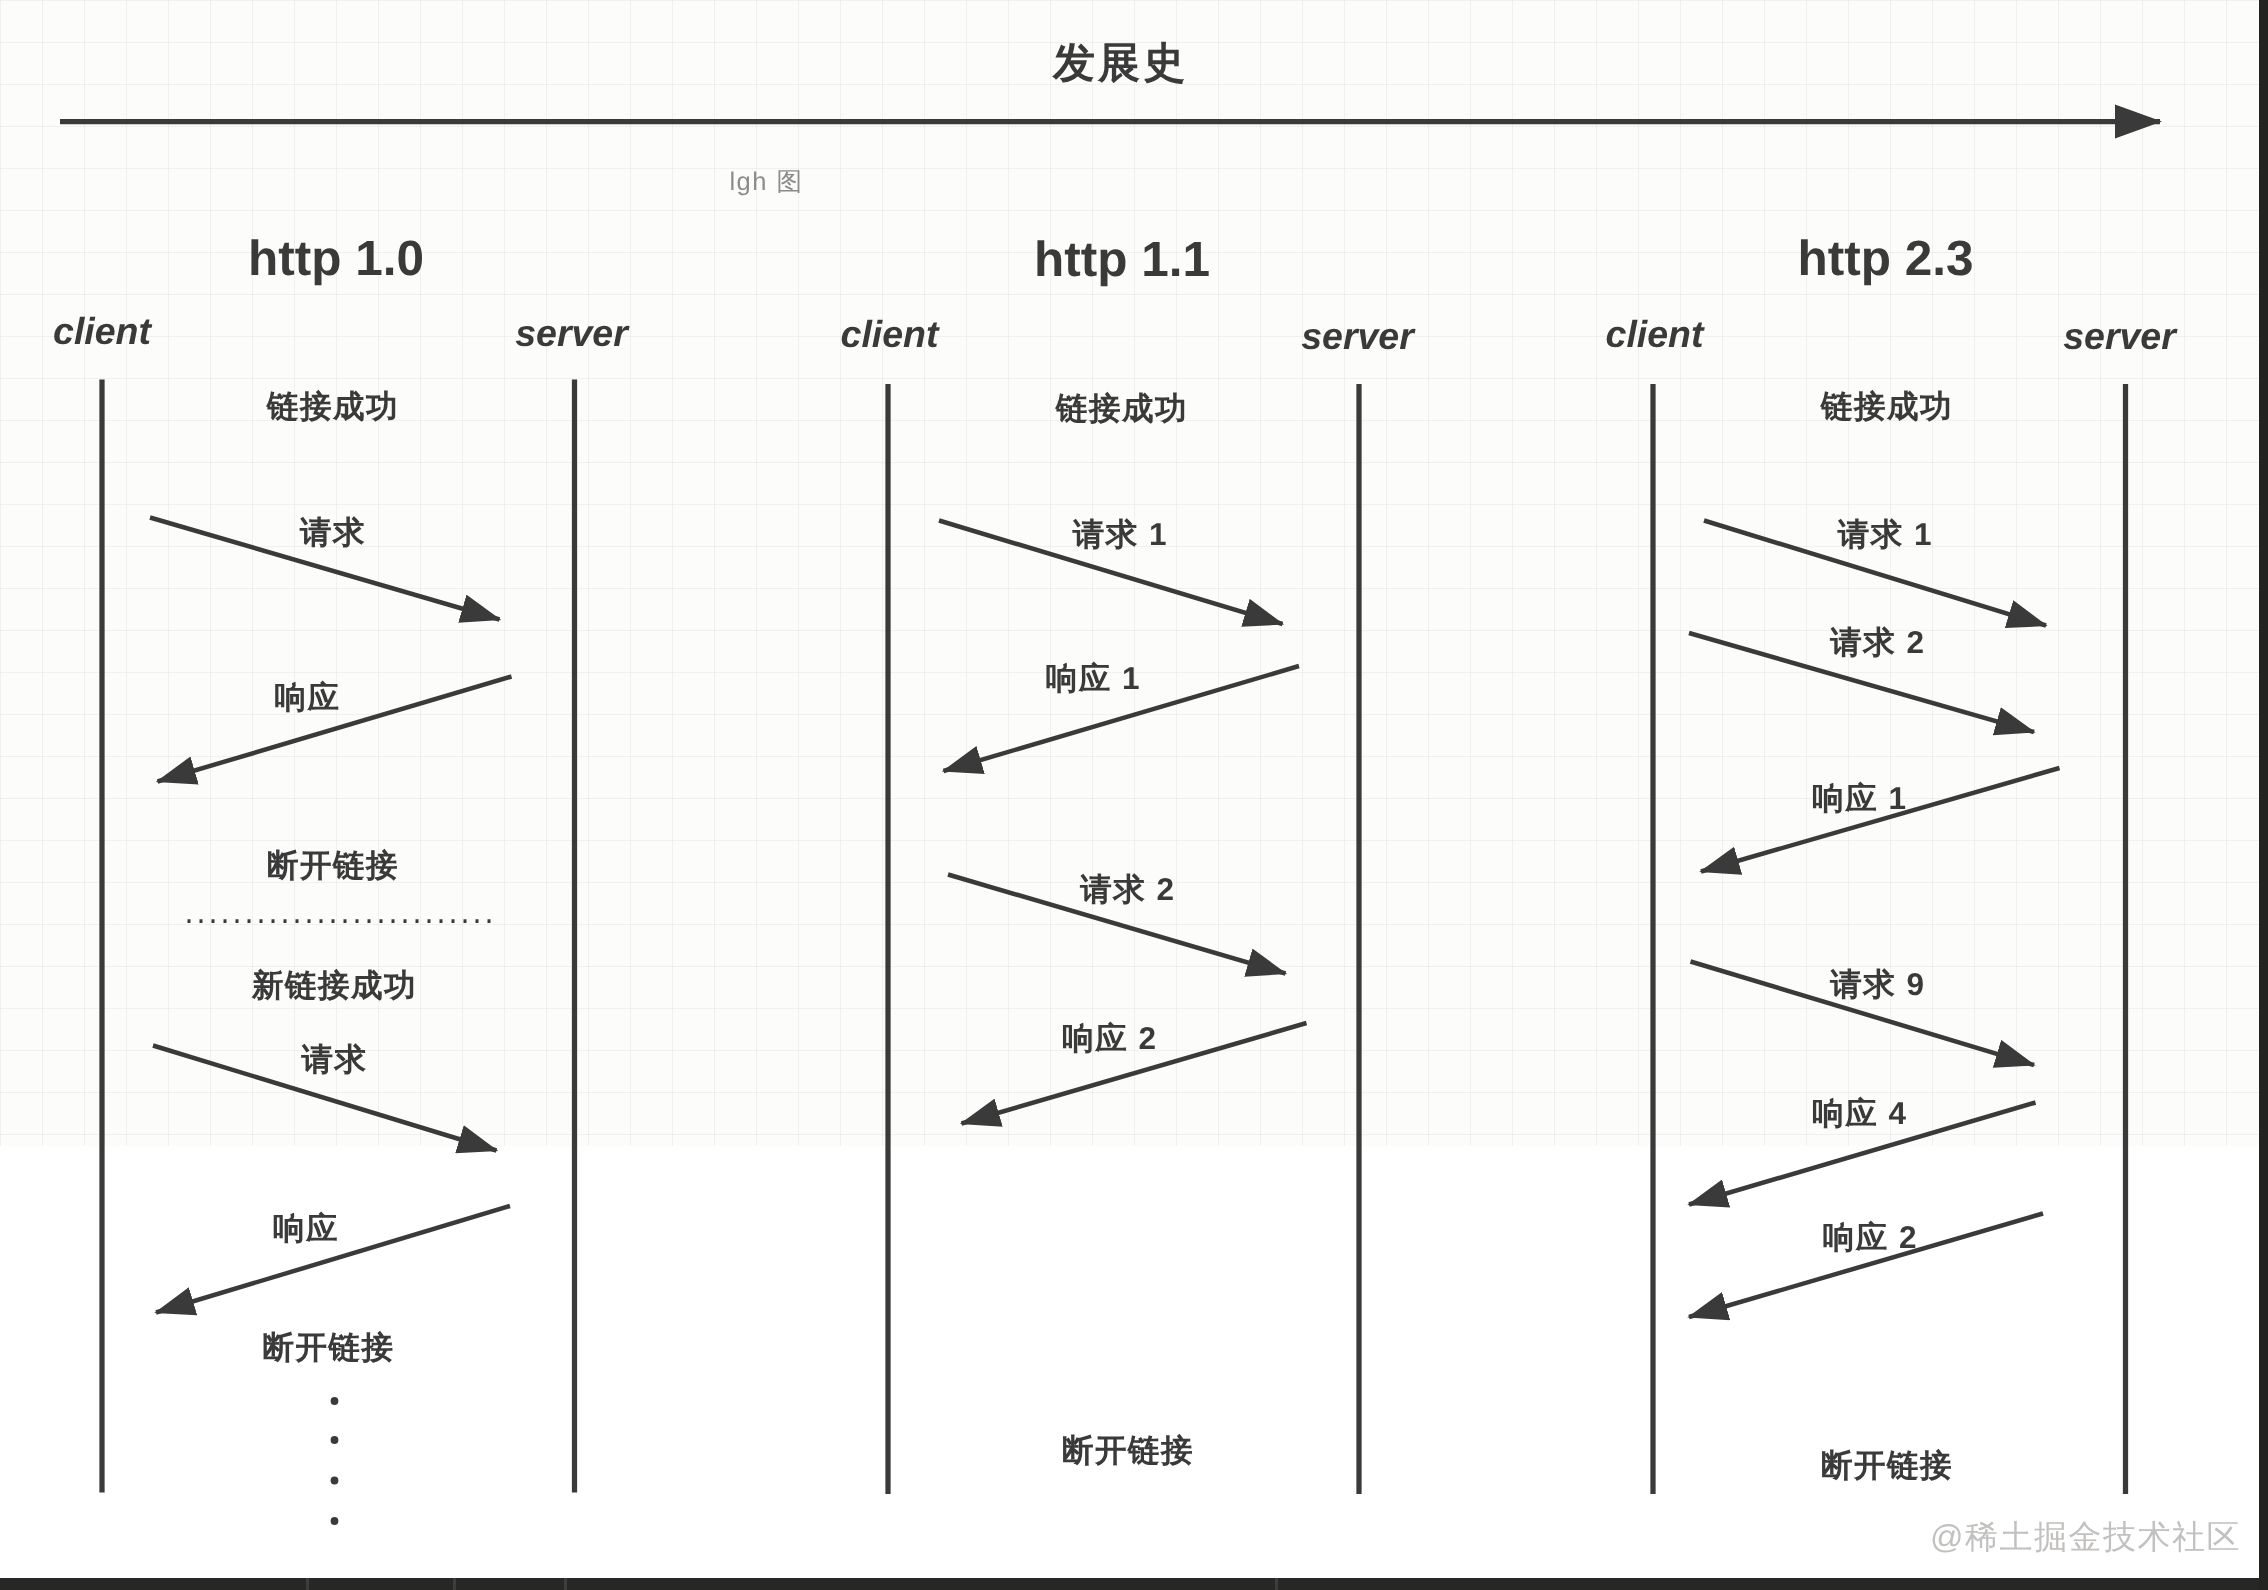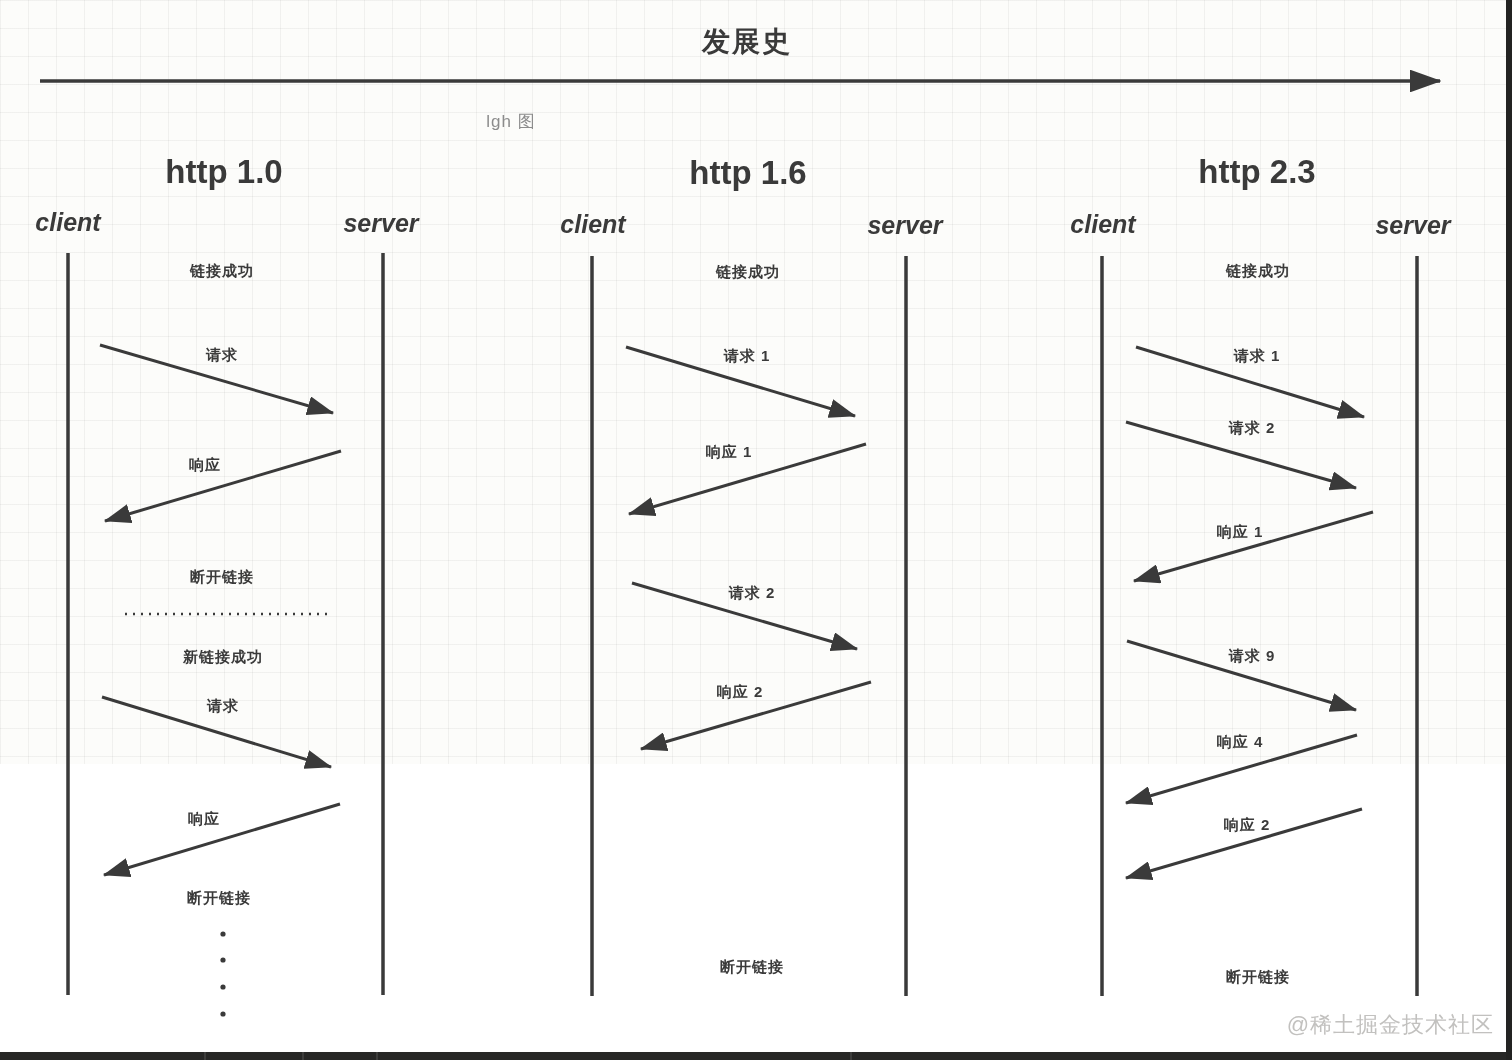--- a/index.html
+++ b/index.html
@@ -22,21 +22,21 @@
   }
   svg.lines{position:absolute;left:0;top:0;}
   .lbl{
     position:absolute;transform:translate(-50%,-50%);
     color:var(--ink);font-weight:700;white-space:nowrap;
   }
   .main-title{font-size:28px;letter-spacing:2px;}
   .caption{font-size:17px;font-weight:400;color:var(--caption);letter-spacing:1px;margin-left:28px;}
   .col-title{font-size:33px;}
   .actor{font-size:25px;font-style:italic;}
-  .ev{font-size:15px;letter-spacing:1px;text-align:right;}
+  .ev{font-size:21px;letter-spacing:1px;text-align:right;}
   .watermark{
     position:absolute;right:18px;top:1010px;
     font-size:22px;font-weight:400;color:var(--watermark);letter-spacing:1px;
   }
   .bottom-bar{
     position:absolute;left:0;top:1052px;width:1512px;height:8px;
     background:var(--bar);
   }
   .bottom-bar .seg{position:absolute;top:0;width:2px;height:8px;background:rgba(255,255,255,0.10);}
   .right-edge{
@@ -100,21 +100,21 @@
   <div class="lbl actor" style="left:381px;top:223px">server</div>
   <div class="lbl ev" style="left:222px;top:271px">链接成功</div>
   <div class="lbl ev" style="left:222px;top:355px">请求</div>
   <div class="lbl ev" style="left:205px;top:465px">响应</div>
   <div class="lbl ev" style="left:222px;top:577px">断开链接</div>
   <div class="lbl ev" style="left:223px;top:657px">新链接成功</div>
   <div class="lbl ev" style="left:223px;top:706px">请求</div>
   <div class="lbl ev" style="left:204px;top:819px">响应</div>
   <div class="lbl ev" style="left:219px;top:898px">断开链接</div>
 
-  <div class="lbl col-title" style="left:748px;top:173px">http 1.6</div>
+  <div class="lbl col-title" style="left:748px;top:173px">http 1.1</div>
   <div class="lbl actor" style="left:593px;top:224px">client</div>
   <div class="lbl actor" style="left:905px;top:225px">server</div>
   <div class="lbl ev" style="left:748px;top:272px">链接成功</div>
   <div class="lbl ev" style="left:747px;top:356px">请求 1</div>
   <div class="lbl ev" style="left:729px;top:452px">响应 1</div>
   <div class="lbl ev" style="left:752px;top:593px">请求 2</div>
   <div class="lbl ev" style="left:740px;top:692px">响应 2</div>
   <div class="lbl ev" style="left:752px;top:967px">断开链接</div>
 
   <div class="lbl col-title" style="left:1257px;top:172px">http 2.3</div>

